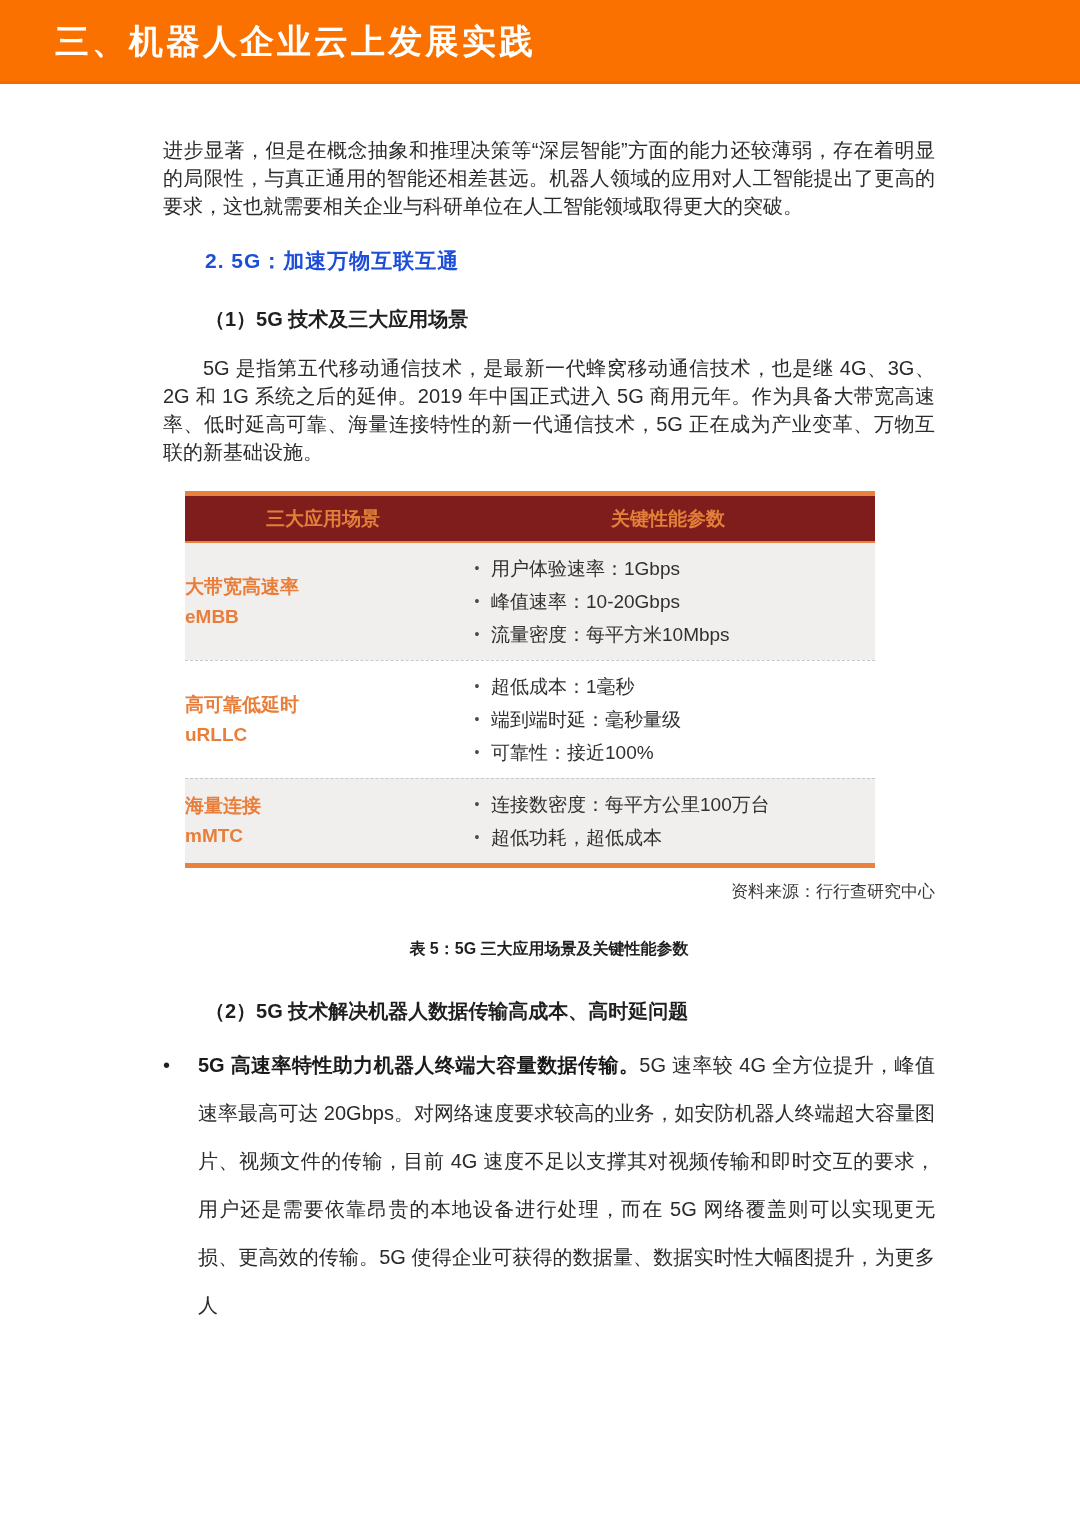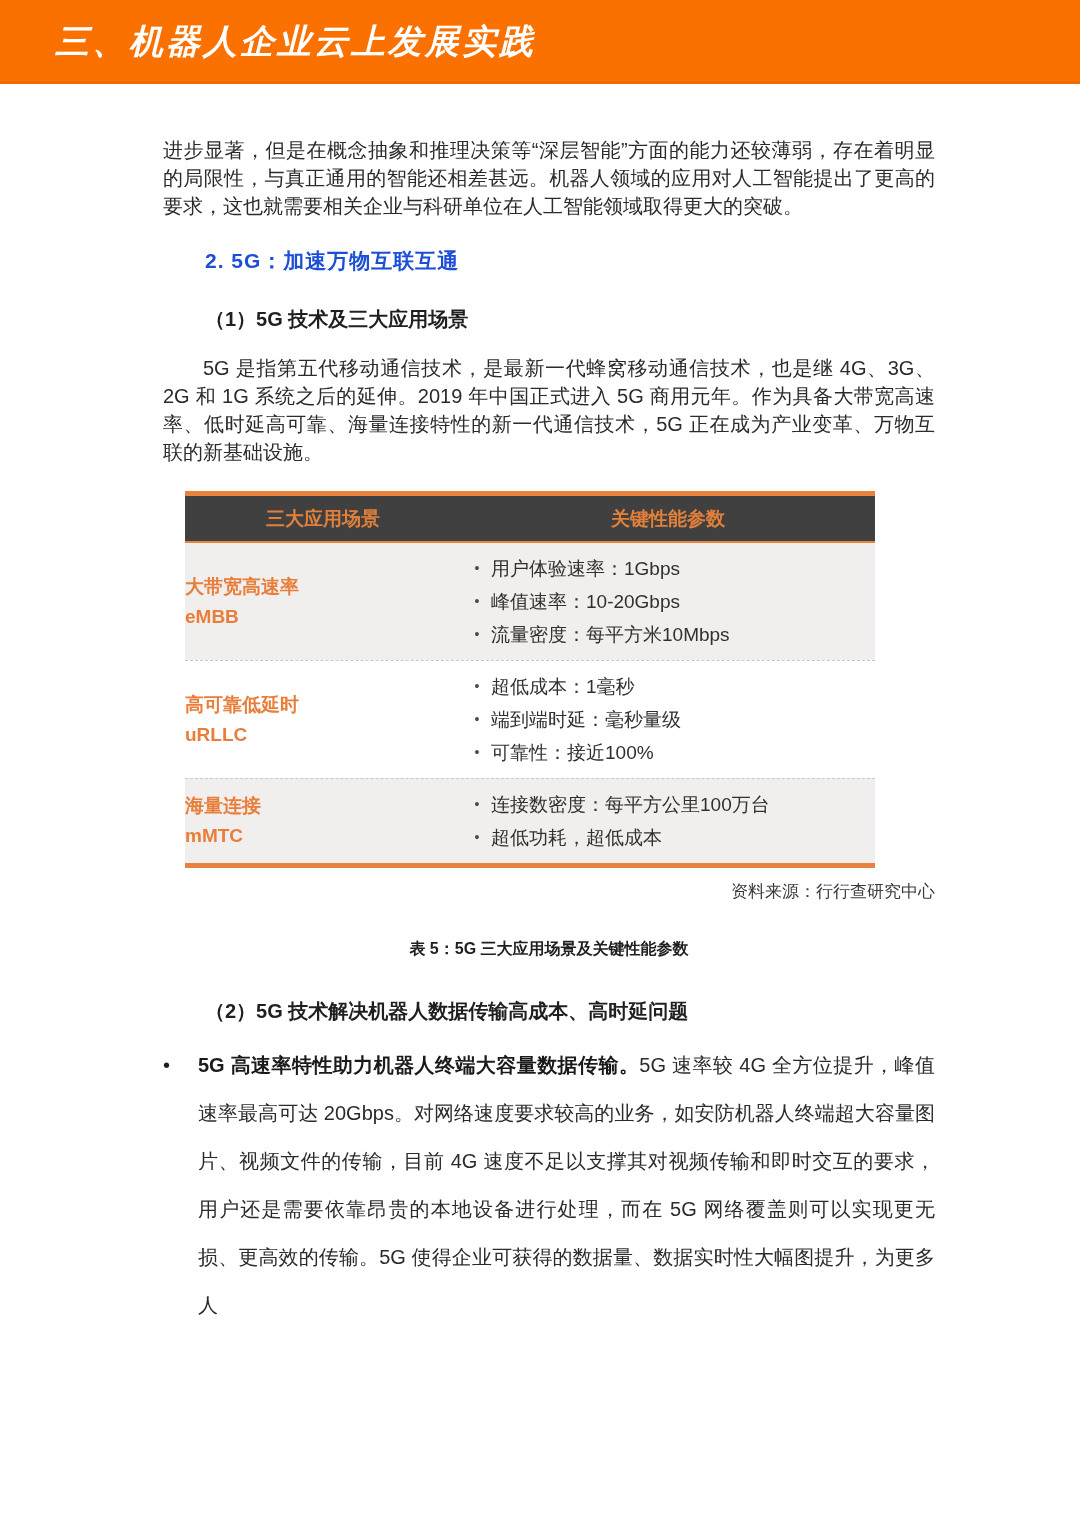--- a/index.html
+++ b/index.html
@@ -25,21 +25,20 @@
     box-sizing: border-box;
     border-bottom: 3px solid #ef6c02;
   }
   .banner-title {
     margin: 0;
     color: #ffffff;
     font-size: 34px;
     font-weight: bold;
     letter-spacing: 3px;
     line-height: 1;
-    font-style: italic;
   }
   
   .content {
     padding: 52px 145px 0 163px; 
   }
   .body-text {
     font-size: 20px;
     line-height: 28px;
     text-align: justify;
     margin: 0;
@@ -64,21 +63,21 @@
 
   
   .kpi-table {
     margin: 25px 60px 0 22px; 
     border-top: 5px solid #E8823E;
     border-bottom: 5px solid #E8823E;
   }
   .thead {
     display: flex;
     border-bottom: 2px solid #E8823E;
-    background: #404040;
+    background: #7f1d1d;
   }
   .th {
     font-size: 19px;
     font-weight: bold;
     color: #E2803A;
     text-align: center;
     padding: 10px 0 9px 0;
   }
   .th.col-scenario { width: 40%; }
   .th.col-params   { width: 60%; }

